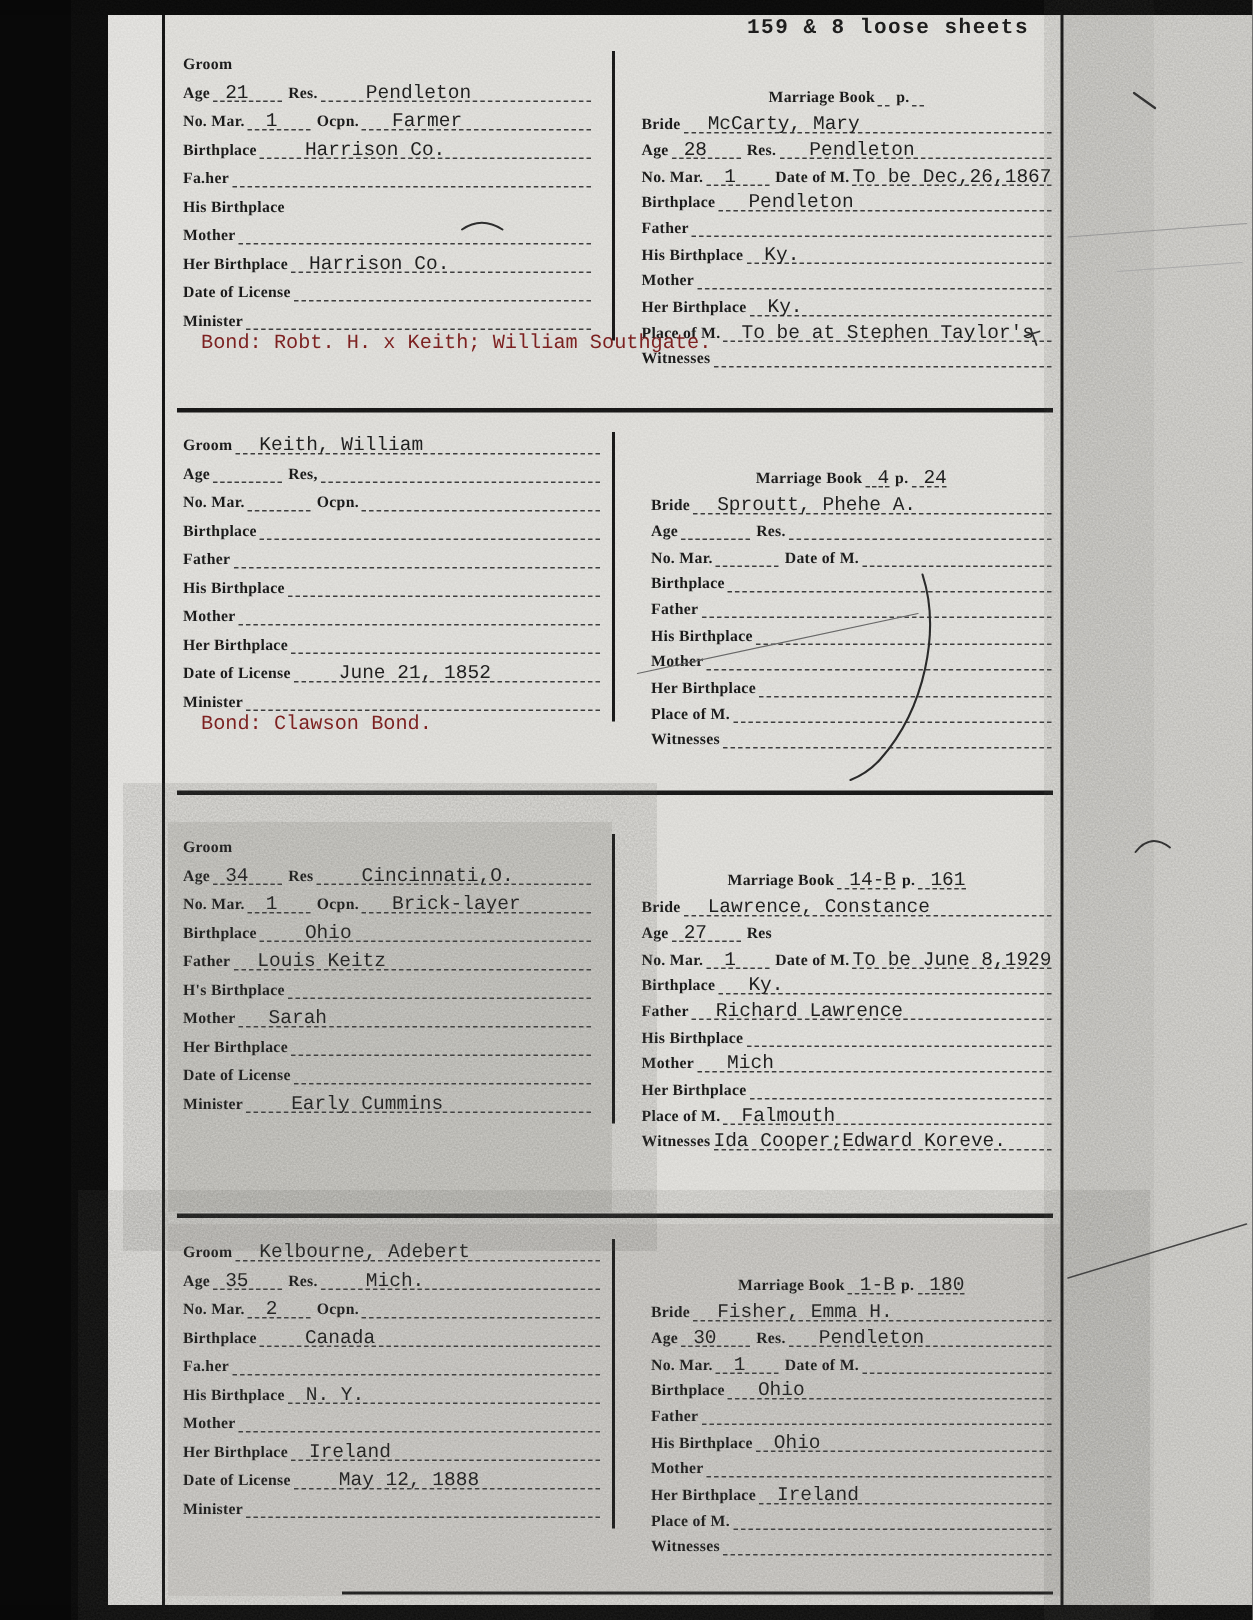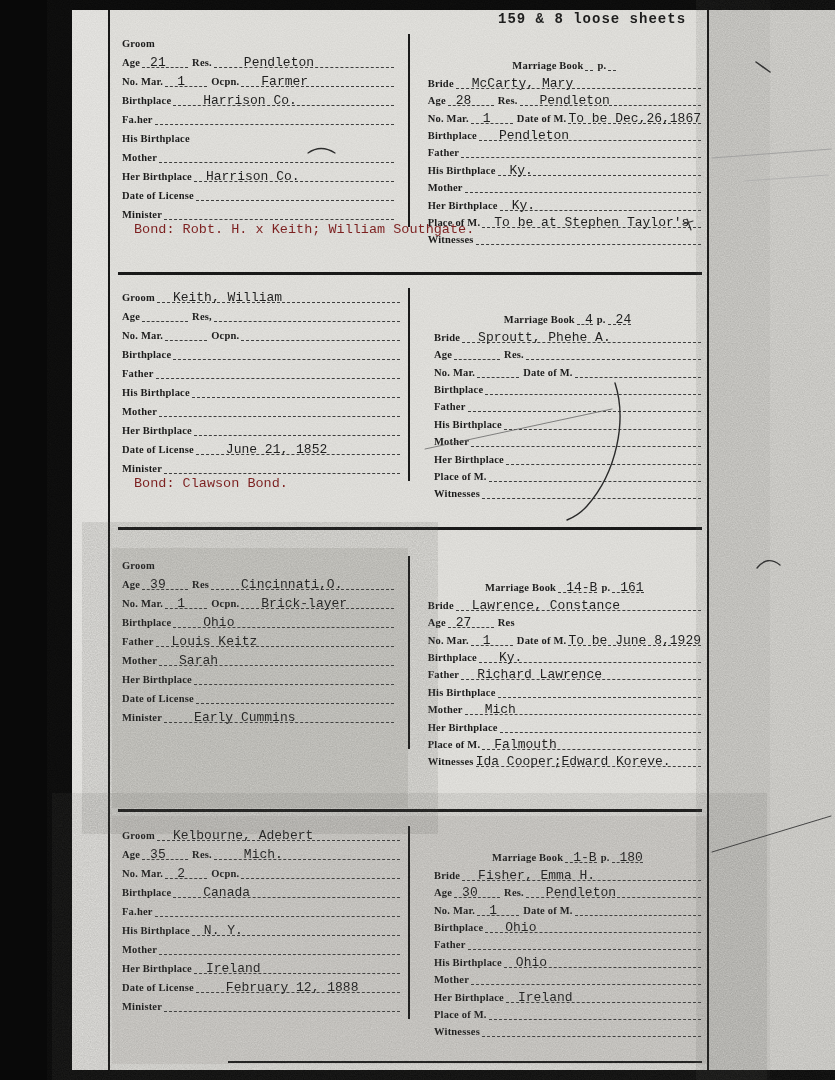--- a/index.html
+++ b/index.html
@@ -273,37 +273,41 @@
     <div class="note">Bond:  Clawson Bond.</div>
   </div>
       <div class="record rec3">
     <div class="cols">
       <div class="col-left">
         <div class="row">
           <span class="lbl">Groom</span>
         </div>
         <div class="row">
           <span class="lbl">Age</span>
-          <span class="fill w-age p8"><span class="val">39</span></span>
+          <span class="fill w-age p8"><span class="val">34</span></span>
           <span class="lbl lbl2">Res</span>
           <span class="fill p30"><span class="val">Cincinnati,O.</span></span>
         </div>
         <div class="row">
           <span class="lbl">No. Mar.</span>
           <span class="fill w-nomar p12"><span class="val">1</span></span>
           <span class="lbl lbl2">Ocpn.</span>
           <span class="fill p20"><span class="val">Brick-layer</span></span>
         </div>
         <div class="row">
           <span class="lbl">Birthplace</span>
           <span class="fill p30"><span class="val">Ohio</span></span>
         </div>
         <div class="row">
           <span class="lbl">Father</span>
           <span class="fill p16"><span class="val">Louis Keitz</span></span>
+        </div>
+        <div class="row">
+          <span class="lbl">H's Birthplace</span>
+          <span class="fill p12"><span class="val"></span></span>
         </div>
         <div class="row">
           <span class="lbl">Mother</span>
           <span class="fill p20"><span class="val">Sarah</span></span>
         </div>
         <div class="row">
           <span class="lbl">Her Birthplace</span>
           <span class="fill p12"><span class="val"></span></span>
         </div>
         <div class="row">
@@ -404,21 +408,21 @@
         <div class="row">
           <span class="lbl">Mother</span>
           <span class="fill p20"><span class="val"></span></span>
         </div>
         <div class="row">
           <span class="lbl">Her Birthplace</span>
           <span class="fill p12"><span class="val">Ireland</span></span>
         </div>
         <div class="row">
           <span class="lbl">Date of License</span>
-          <span class="fill p30"><span class="val">February 12, 1888</span></span>
+          <span class="fill p30"><span class="val">May 12, 1888</span></span>
         </div>
         <div class="row">
           <span class="lbl">Minister</span>
           <span class="fill p30"><span class="val"></span></span>
         </div>
       </div>
       <div class="col-right">
         <div class="row book">
           <span class="lbl">Marriage Book</span>
           <span class="fill w-book p8"><span class="val">1-B</span></span>

